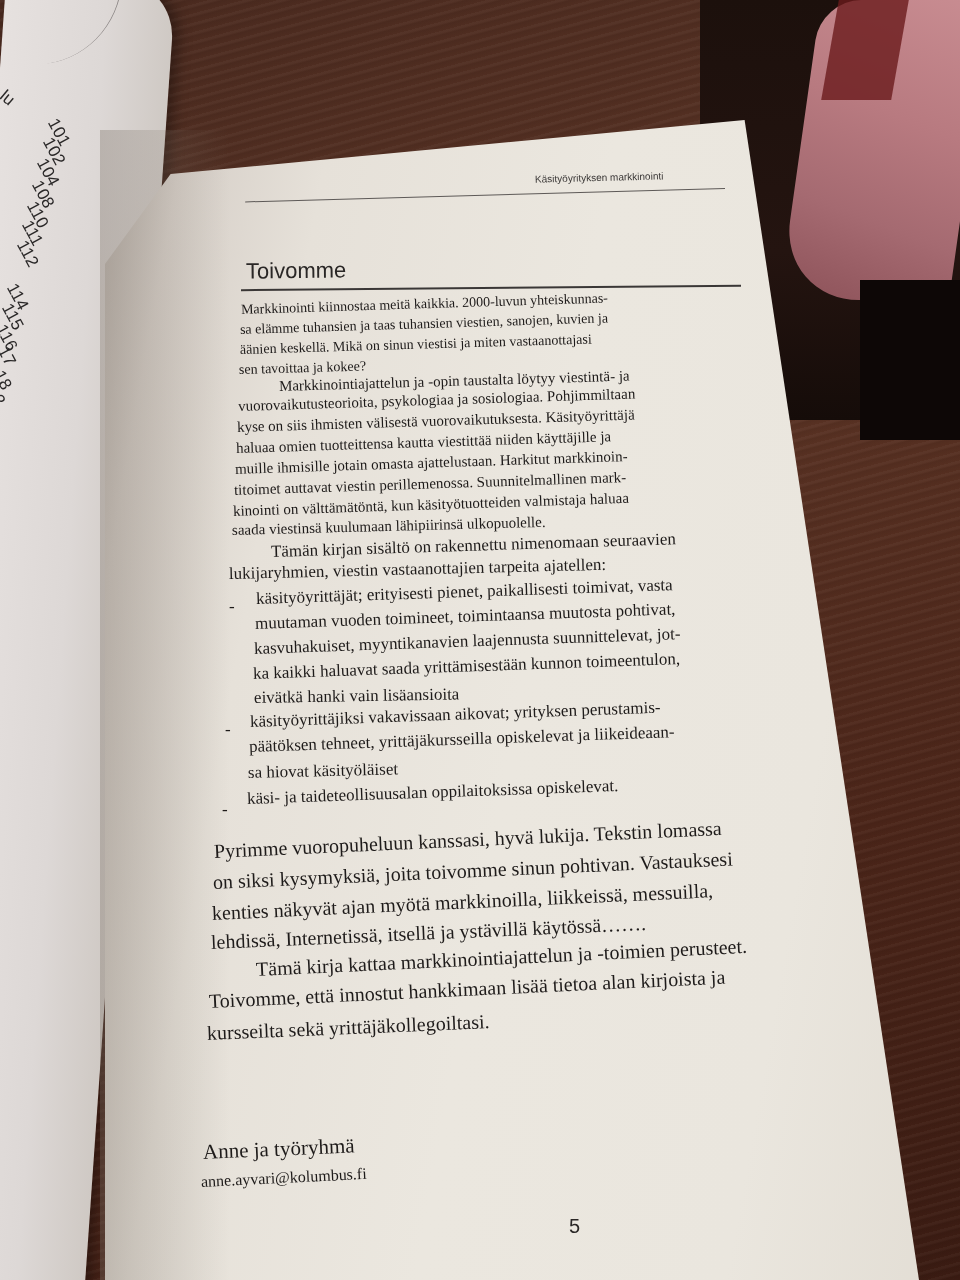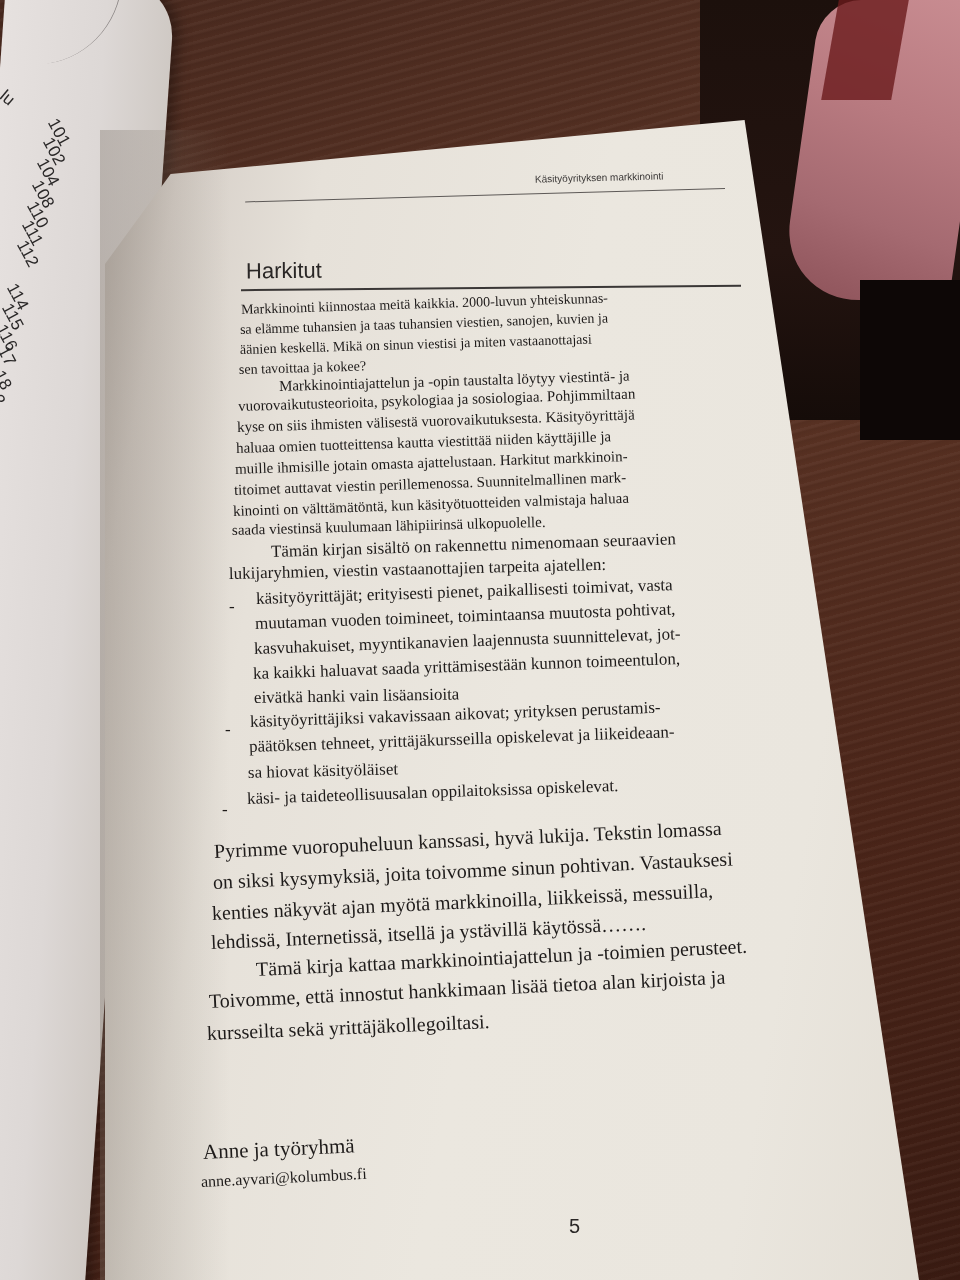--- a/index.html
+++ b/index.html
@@ -231,21 +231,21 @@
   <span class="num" style="left:-4px;top:306px;">2</span>
 </div>
 
 <div class="page"></div>
 <div class="page-shadow"></div>
 
 <div class="content">
   <div class="running-head">Käsityöyrityksen markkinointi</div>
   <div class="running-rule"></div>
 
-  <div class="title">Harkitut</div>
+  <div class="title">Toivomme</div>
   <div class="title-rule"></div>
 
   <div class="line small" style="left:241px;top:302px;transform:rotate(-1.8deg);">Markkinointi kiinnostaa meitä kaikkia. 2000-luvun yhteiskunnas-</div>
   <div class="line small" style="left:240px;top:322px;transform:rotate(-1.8deg);">sa elämme tuhansien ja taas tuhansien viestien, sanojen, kuvien ja</div>
   <div class="line small" style="left:240px;top:342px;transform:rotate(-1.7deg);">äänien keskellä. Mikä on sinun viestisi ja miten vastaanottajasi</div>
   <div class="line small" style="left:239px;top:362px;transform:rotate(-1.6deg);">sen tavoittaa ja kokee?</div>
 
   <div class="line small" style="left:279px;top:378px;transform:rotate(-1.7deg);font-size:15px;">Markkinointiajattelun ja -opin taustalta löytyy viestintä- ja</div>
   <div class="line small" style="left:238px;top:398px;transform:rotate(-1.8deg);font-size:15px;">vuorovaikutusteorioita, psykologiaa ja sosiologiaa. Pohjimmiltaan</div>
   <div class="line small" style="left:237px;top:419px;transform:rotate(-1.8deg);font-size:15px;">kyse on siis ihmisten välisestä vuorovaikutuksesta. Käsityöyrittäjä</div>

